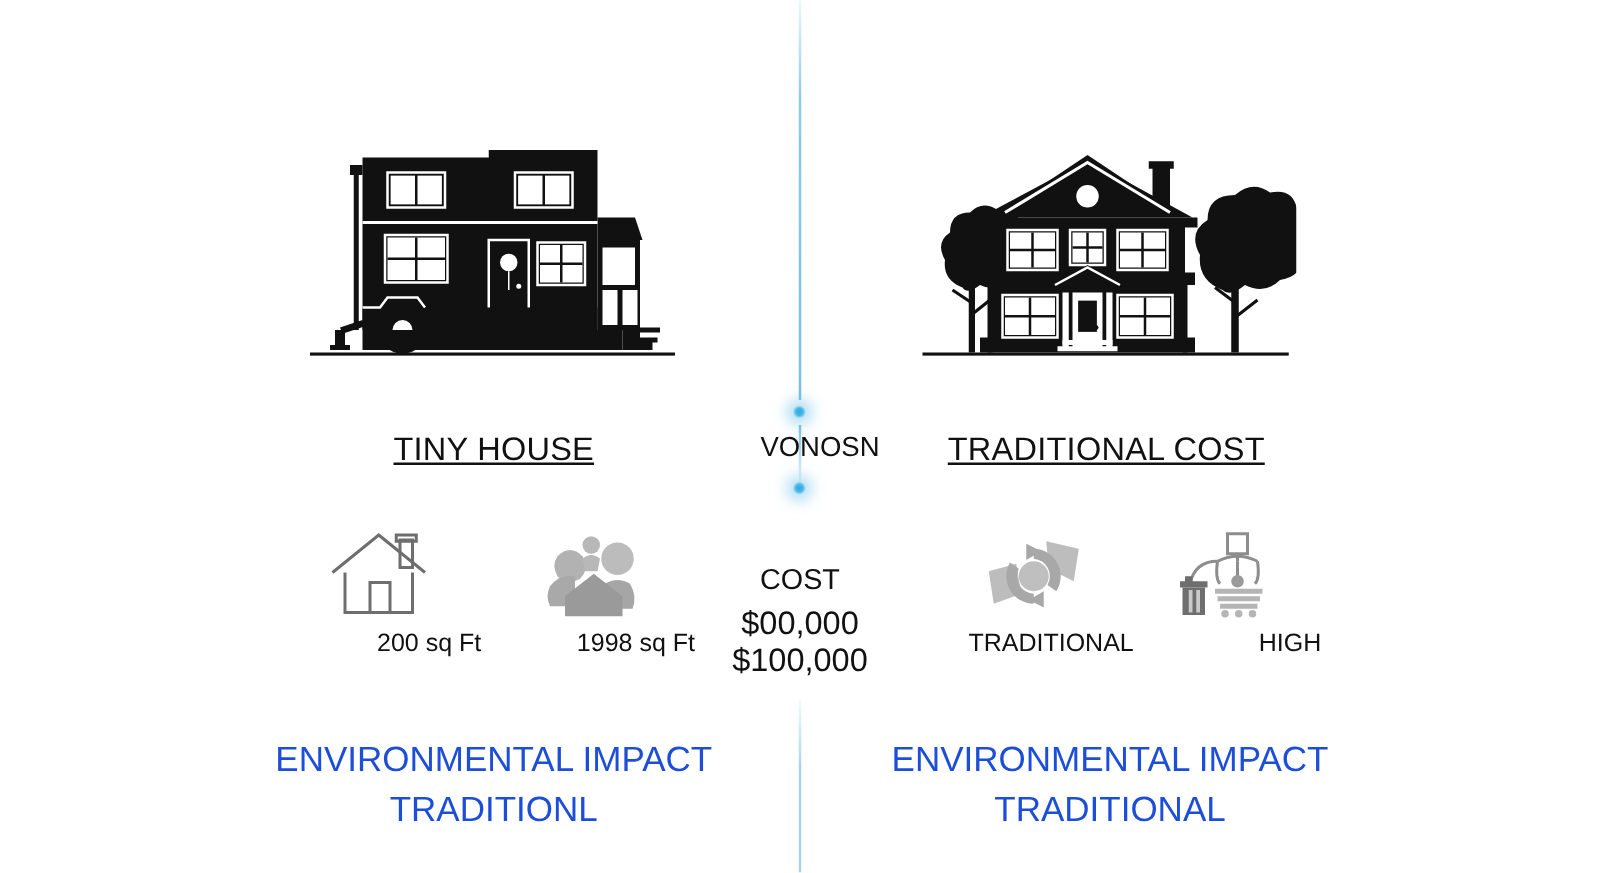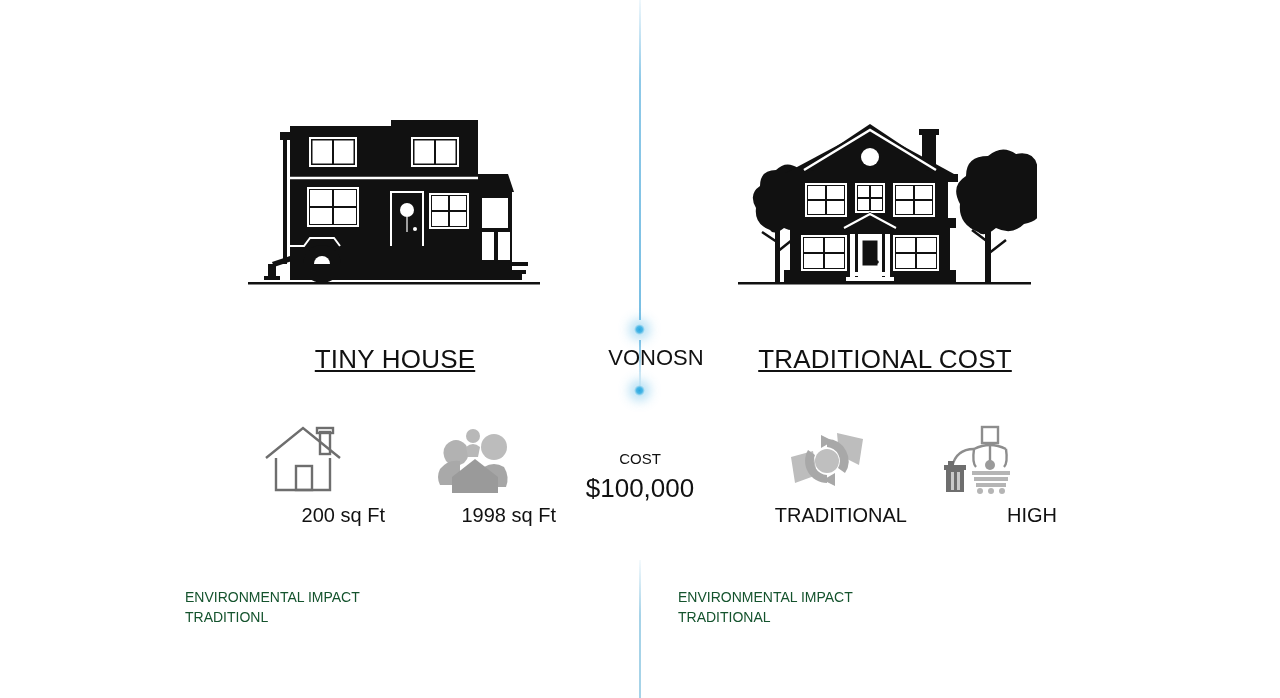--- a/index.html
+++ b/index.html
@@ -82,21 +82,21 @@
 
   
   .cost-block {
     position: absolute;
     left: 540px;
     top: 450px;
     width: 200px;
     text-align: center;
   }
   .cost-title {
-    font-size: 15px;
+    font-size: 23px;
     color: #111111;
     margin-bottom: 6px;
   }
   .cost-value {
     font-size: 26px;
     color: #111111;
     line-height: 1.17;
   }
 
   
@@ -118,23 +118,24 @@
     margin-top: 6px;
   }
   .metric-1 { left: 225px; top: 420px; }
   .metric-2 { left: 396px; top: 420px; }
   .metric-3 { left: 747px; top: 420px; }
   .metric-4 { left: 897px; top: 420px; }
 
   
   .caption {
     position: absolute;
-    font-size: 14px;
+    font-size: 28px;
     line-height: 1.42;
-    color: #14532d;
+    color: #1d4ed8;
+    text-align: center;
     width: 420px;
   }
   .caption-left  { left: 185px; top: 588px; }
   .caption-right { left: 678px; top: 588px; }
 </style>
 </head>
 <body>
 
 <div class="divider-top"></div>
 <div class="glow-dot upper"></div>
@@ -302,20 +303,21 @@
       <path d="M52 44 q10 -6 20 0 q6 10 2 20 l-26 0 q-4 -12 4 -20 Z" fill="#a6a6a6"></path>
 
       <path d="M43 36 L66 54 L66 70 L20 70 L20 54 Z" fill="#9a9a9a"></path>
     </svg>
   </div>
   <div class="metric-label">1998 sq Ft</div>
 </div>
 
 <div class="cost-block">
   <div class="cost-title">COST</div>
+  <div class="cost-value">$00,000</div>
   <div class="cost-value">$100,000</div>
 </div>
 
 <div class="metric metric-3">
   <div class="icon-wrap">
     <svg width="92" height="72" viewBox="0 0 92 72" xmlns="http://www.w3.org/2000/svg">
 
       <path d="M56 10 L82 16 L78 42 L58 32 Z" fill="#bdbdbd"></path>
 
       <path d="M10 34 L32 28 L36 52 L14 60 Z" fill="#bdbdbd"></path>

